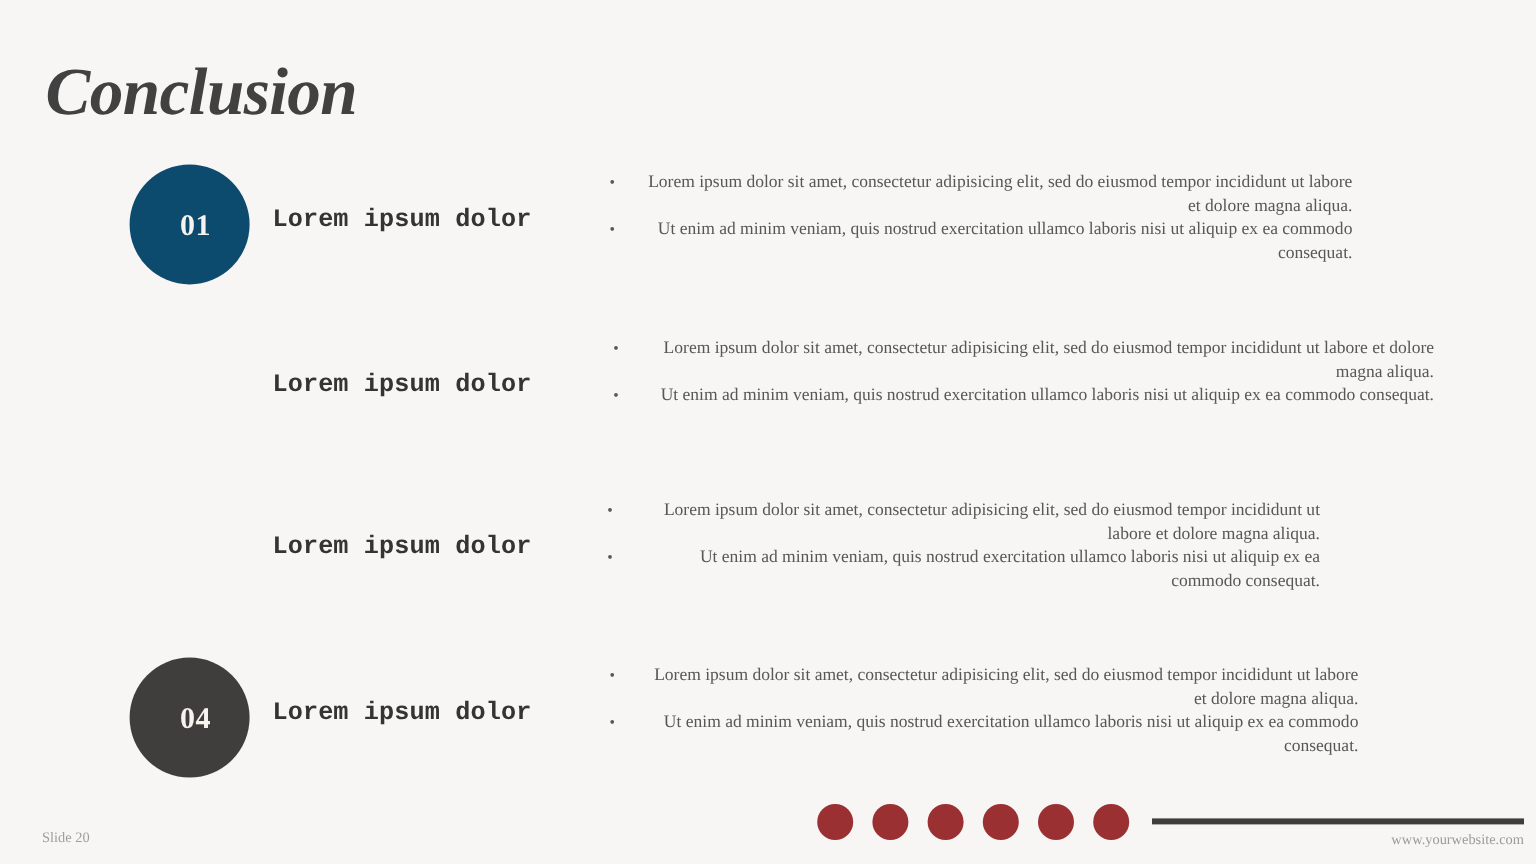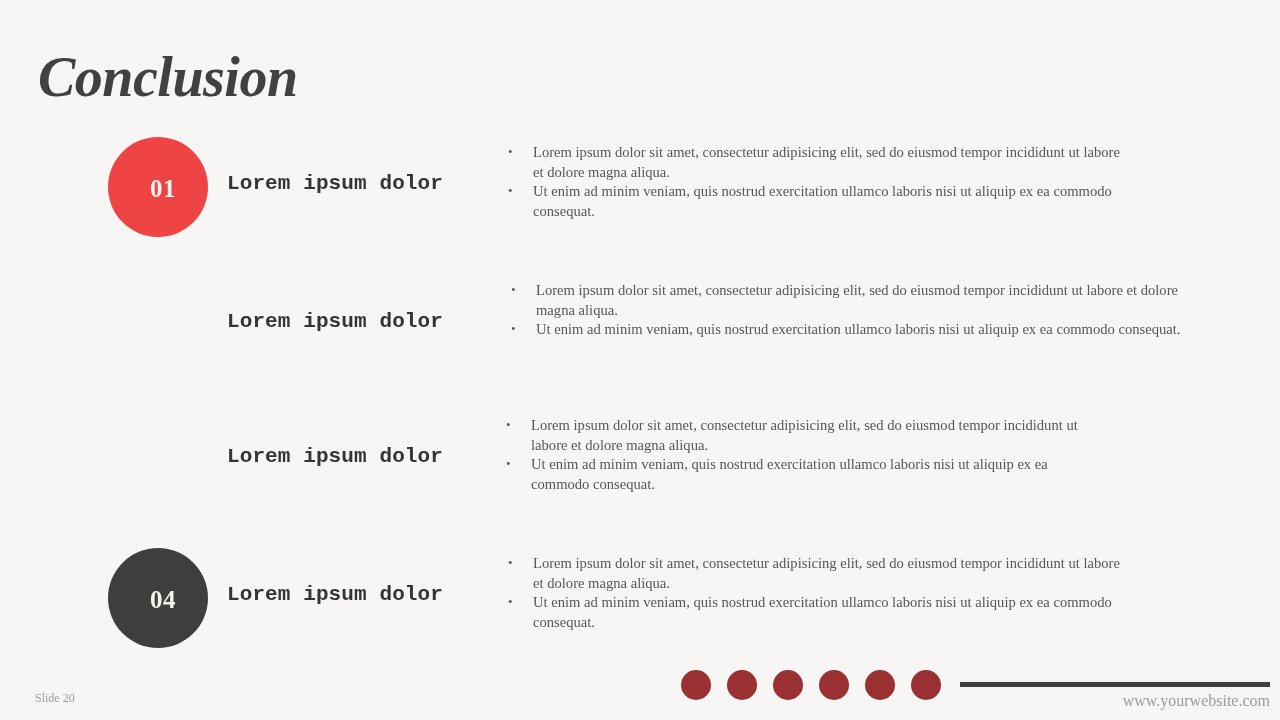--- a/index.html
+++ b/index.html
@@ -52,21 +52,21 @@
     position: absolute;
     left: 108px;
     top: 10px;
     width: 100px;
     height: 100px;
     border-radius: 50%;
     display: flex;
     align-items: center;
     justify-content: center;
   }
-  .badge.red  { background: #ef4444; }
+  .badge.red  { background: #0c4a6e; }
   .badge.dark { background: #3f3e3d; }
 
   .badge-number {
     font-family: "Liberation Serif", "DejaVu Serif", serif;
     font-size: 25px;
     font-weight: bold;
     color: #f7f3ef;
     letter-spacing: 0.5px;
     transform: translate(5px, 2px);
   }
@@ -85,20 +85,21 @@
 
   .bullets {
     position: absolute;
     list-style: none;
     margin: 0;
     padding: 0;
     color: #575757;
     font-family: "Liberation Serif", "DejaVu Serif", serif;
     font-size: 14.6px;
     line-height: 19.5px;
+    text-align: right;
   }
   .bullets li {
     position: relative;
     padding-left: 31px;
     margin-bottom: 0px;
   }
   .bullets li::before {
     content: "•";
     position: absolute;
     left: 6px;
@@ -145,21 +146,21 @@
     background: #3f3e3d;
   }
 
   .website {
     position: absolute;
     left: 960px;
     top: 692px;
     width: 310px;
     text-align: right;
     font-family: "Liberation Serif", "DejaVu Serif", serif;
-    font-size: 16px;
+    font-size: 12px;
     color: #9b9b9b;
   }
 </style>
 </head>
 <body>
 
 <div class="slide">
 
   <div class="slide-title">Conclusion</div>
 

